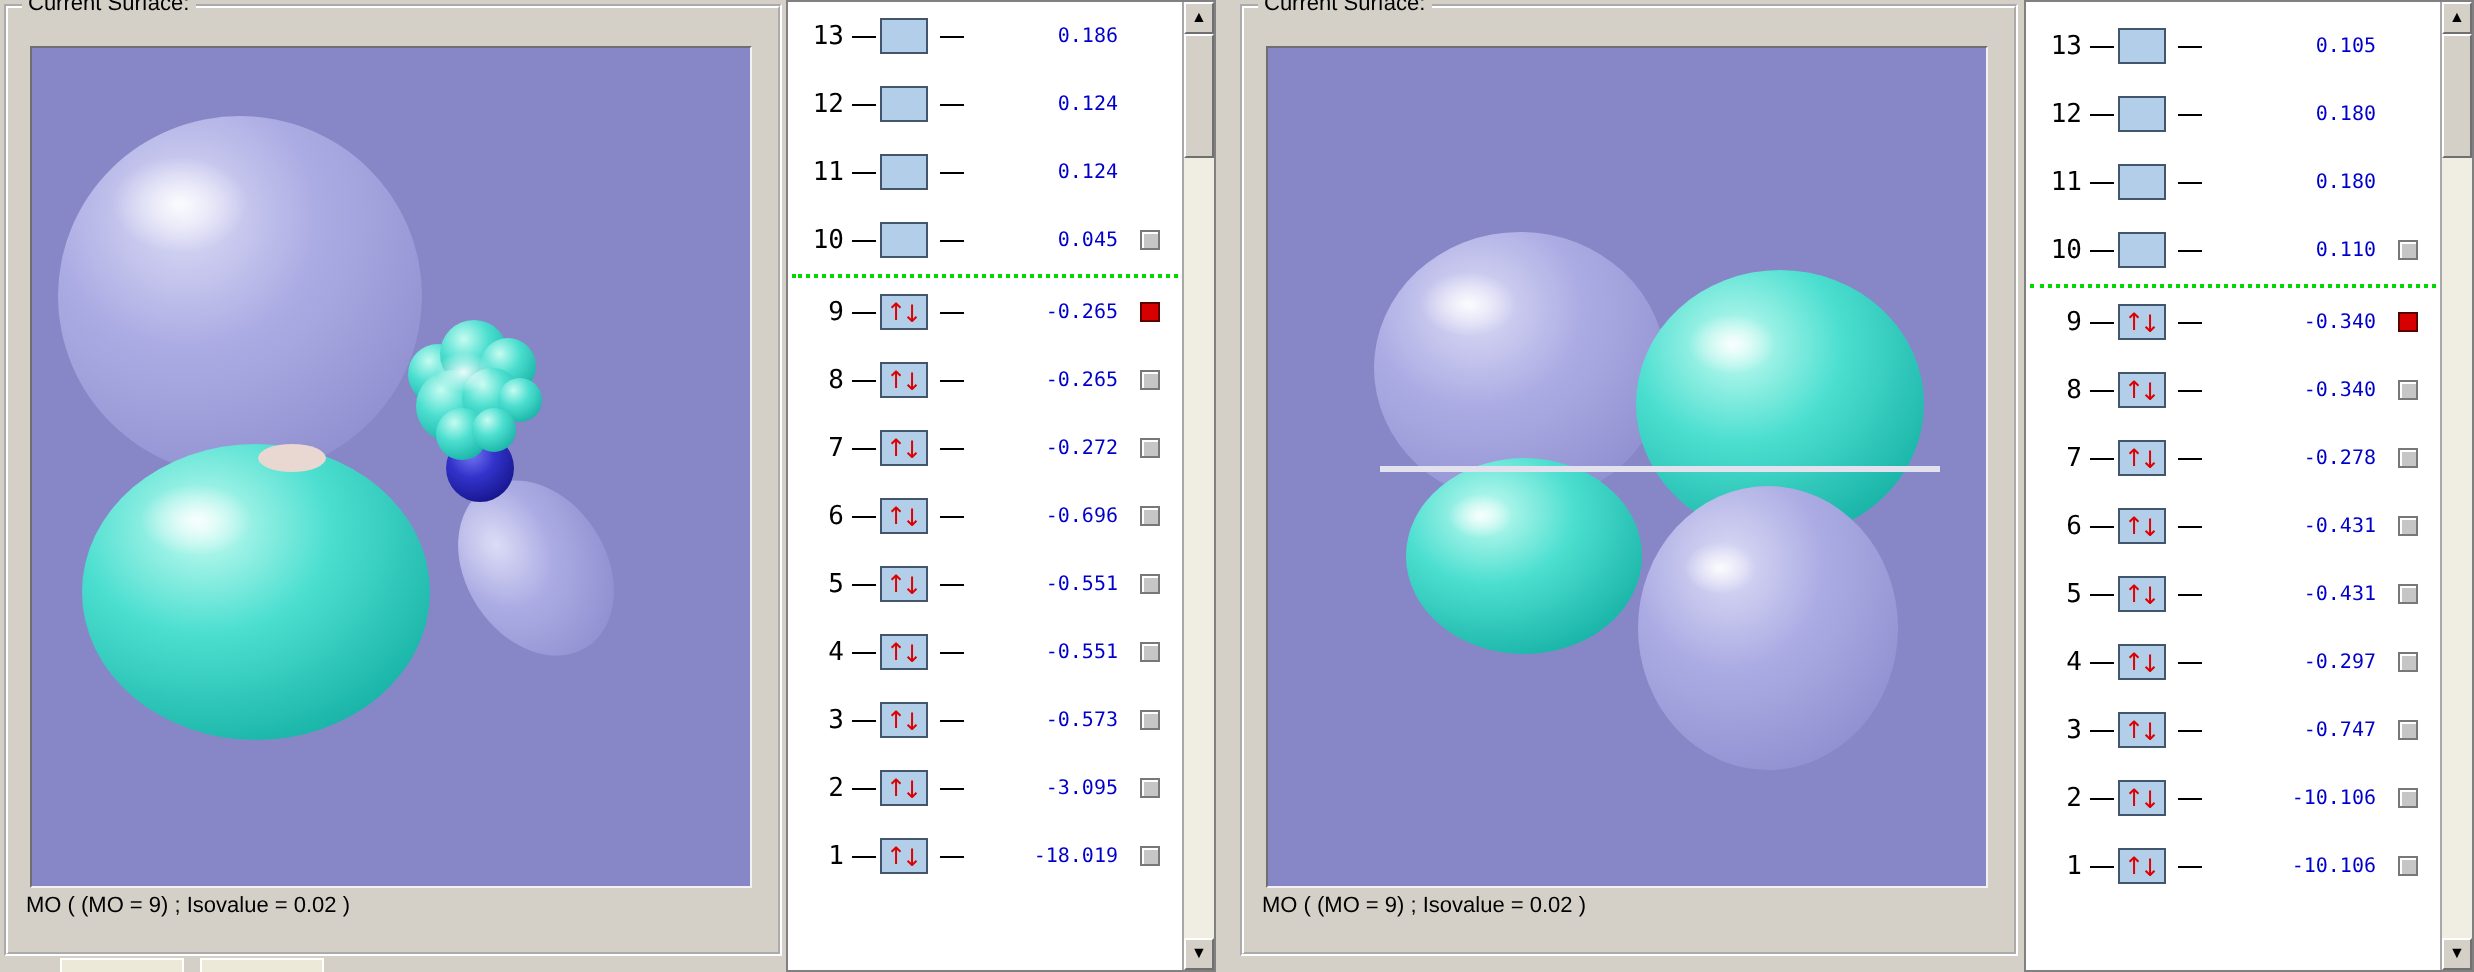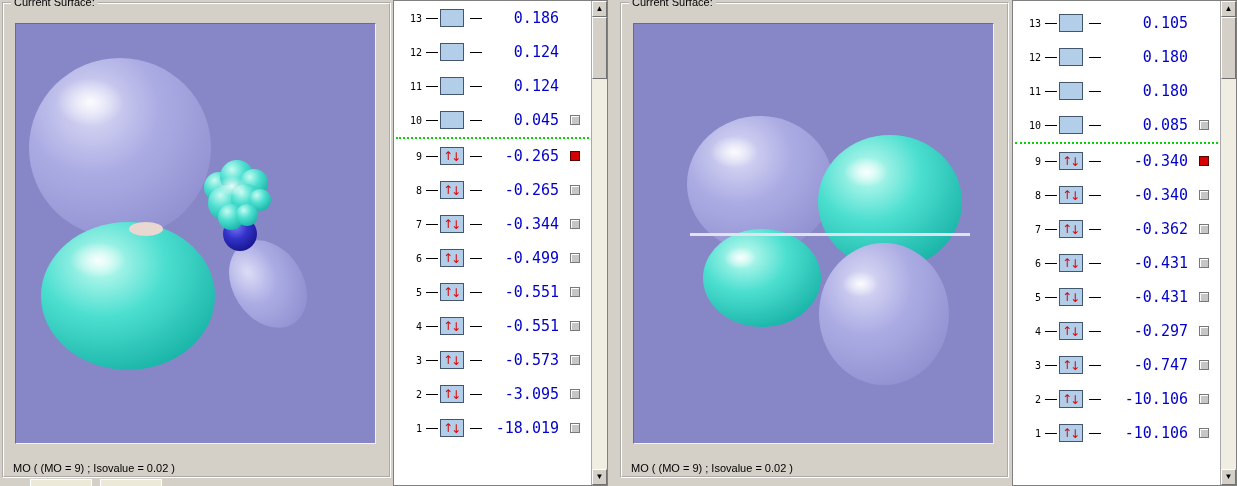--- a/index.html
+++ b/index.html
@@ -18,53 +18,53 @@
     position:absolute; top:-8px; left:7px; background:var(--window_bg,#d4d0c8);
     padding:0 3px; font-size:11px; color:#000; line-height:13px;
   }
   .viewport {
     position:absolute; left:11px; top:19px; width:361px; height:421px;
     background:var(--viewport_bg,#8787c8); box-sizing:border-box;
     border:1px solid; border-color:#6f6f6f #f2f2f2 #f2f2f2 #6f6f6f;
   }
   .viewport svg { width:100%; height:100%; display:block; }
   .status {
-    position:absolute; left:9px; bottom:2px; font-size:11px; color:#000;
+    position:absolute; left:9px; bottom:17px; font-size:11px; color:#000;
   }
 
   
   .mo-list {
     position:absolute; top:0; height:486px; background:var(--list_bg,#fff);
     border:1px solid #808080; box-sizing:border-box;
   }
   #list-left  { left:393px; width:215px; }
   #list-right { left:1012px; width:225px; }
   .rows { position:absolute; left:0; top:0; right:16px; bottom:0; overflow:hidden; }
   #list-right .rows { padding-top:5px; }
 
   .mo-row { display:flex; align-items:center; height:34px; }
   .mo-num {
     flex:0 0 auto; width:28px; text-align:right;
-    font-family:"DejaVu Sans Mono", monospace; font-size:10px;
+    font-family:"DejaVu Sans Mono", monospace; font-size:13px;
     color:var(--number_text,#000);
   }
   .mo-line { flex:0 0 auto; width:12px; height:0; border-top:1px solid var(--level_line,#000); margin-left:4px; }
   .mo-box {
     flex:0 0 auto; width:24px; height:18px; margin:0 2px; box-sizing:border-box;
     background:var(--box_fill,#b3cee9); border:1px solid var(--box_border,#44566e);
     display:flex; align-items:center; justify-content:center;
   }
   .arr {
     color:var(--arrow_red,#dd0000); font-size:12px; line-height:1;
     font-family:"DejaVu Sans", sans-serif; margin:0 -1px;
   }
   .arr.dn { margin-top:2px; }
   .mo-energy {
     flex:1 1 auto; text-align:right; white-space:pre;
-    font-family:"DejaVu Sans Mono", monospace; font-size:15px;
+    font-family:"DejaVu Sans Mono", monospace; font-size:10px;
     color:var(--energy_text,#0000cc);
   }
   .mo-check-slot { flex:0 0 auto; width:32px; display:flex; align-items:center; justify-content:center; }
   .mo-check {
     width:10px; height:10px; box-sizing:border-box;
     border:1px solid #787878; background:var(--checkbox_gray,#c6c6c6);
     box-shadow:inset 1px 1px 0 #ffffff;
   }
   .mo-check.red { background:var(--checkbox_red,#d60000); box-shadow:none; border-color:#5a0000; }
   .homo-divider { display:block; height:0; border-top:2px dotted var(--divider_green,#00d800); margin:0 2px; }
@@ -214,34 +214,34 @@
           </span>
         </div>
         <div class="mo-row">
           <span class="mo-num">7</span>
           <span class="mo-line"></span>
           <span class="mo-box occ">
             <span class="arr">↑</span>
             <span class="arr dn">↓</span>
           </span>
           <span class="mo-line"></span>
-          <span class="mo-energy">-0.344</span>
+          <span class="mo-energy">-0.272</span>
           <span class="mo-check-slot">
             <span class="mo-check gray"></span>
           </span>
         </div>
         <div class="mo-row">
           <span class="mo-num">6</span>
           <span class="mo-line"></span>
           <span class="mo-box occ">
             <span class="arr">↑</span>
             <span class="arr dn">↓</span>
           </span>
           <span class="mo-line"></span>
-          <span class="mo-energy">-0.499</span>
+          <span class="mo-energy">-0.696</span>
           <span class="mo-check-slot">
             <span class="mo-check gray"></span>
           </span>
         </div>
         <div class="mo-row">
           <span class="mo-num">5</span>
           <span class="mo-line"></span>
           <span class="mo-box occ">
             <span class="arr">↑</span>
             <span class="arr dn">↓</span>
@@ -374,21 +374,21 @@
           <span class="mo-box"></span>
           <span class="mo-line"></span>
           <span class="mo-energy">0.180</span>
           <span class="mo-check-slot"></span>
         </div>
         <div class="mo-row">
           <span class="mo-num">10</span>
           <span class="mo-line"></span>
           <span class="mo-box"></span>
           <span class="mo-line"></span>
-          <span class="mo-energy">0.085</span>
+          <span class="mo-energy">0.110</span>
           <span class="mo-check-slot">
             <span class="mo-check gray"></span>
           </span>
         </div>
         <div class="homo-divider"></div>
         <div class="mo-row">
           <span class="mo-num">9</span>
           <span class="mo-line"></span>
           <span class="mo-box occ">
             <span class="arr">↑</span>
@@ -414,21 +414,21 @@
           </span>
         </div>
         <div class="mo-row">
           <span class="mo-num">7</span>
           <span class="mo-line"></span>
           <span class="mo-box occ">
             <span class="arr">↑</span>
             <span class="arr dn">↓</span>
           </span>
           <span class="mo-line"></span>
-          <span class="mo-energy">-0.362</span>
+          <span class="mo-energy">-0.278</span>
           <span class="mo-check-slot">
             <span class="mo-check gray"></span>
           </span>
         </div>
         <div class="mo-row">
           <span class="mo-num">6</span>
           <span class="mo-line"></span>
           <span class="mo-box occ">
             <span class="arr">↑</span>
             <span class="arr dn">↓</span>

